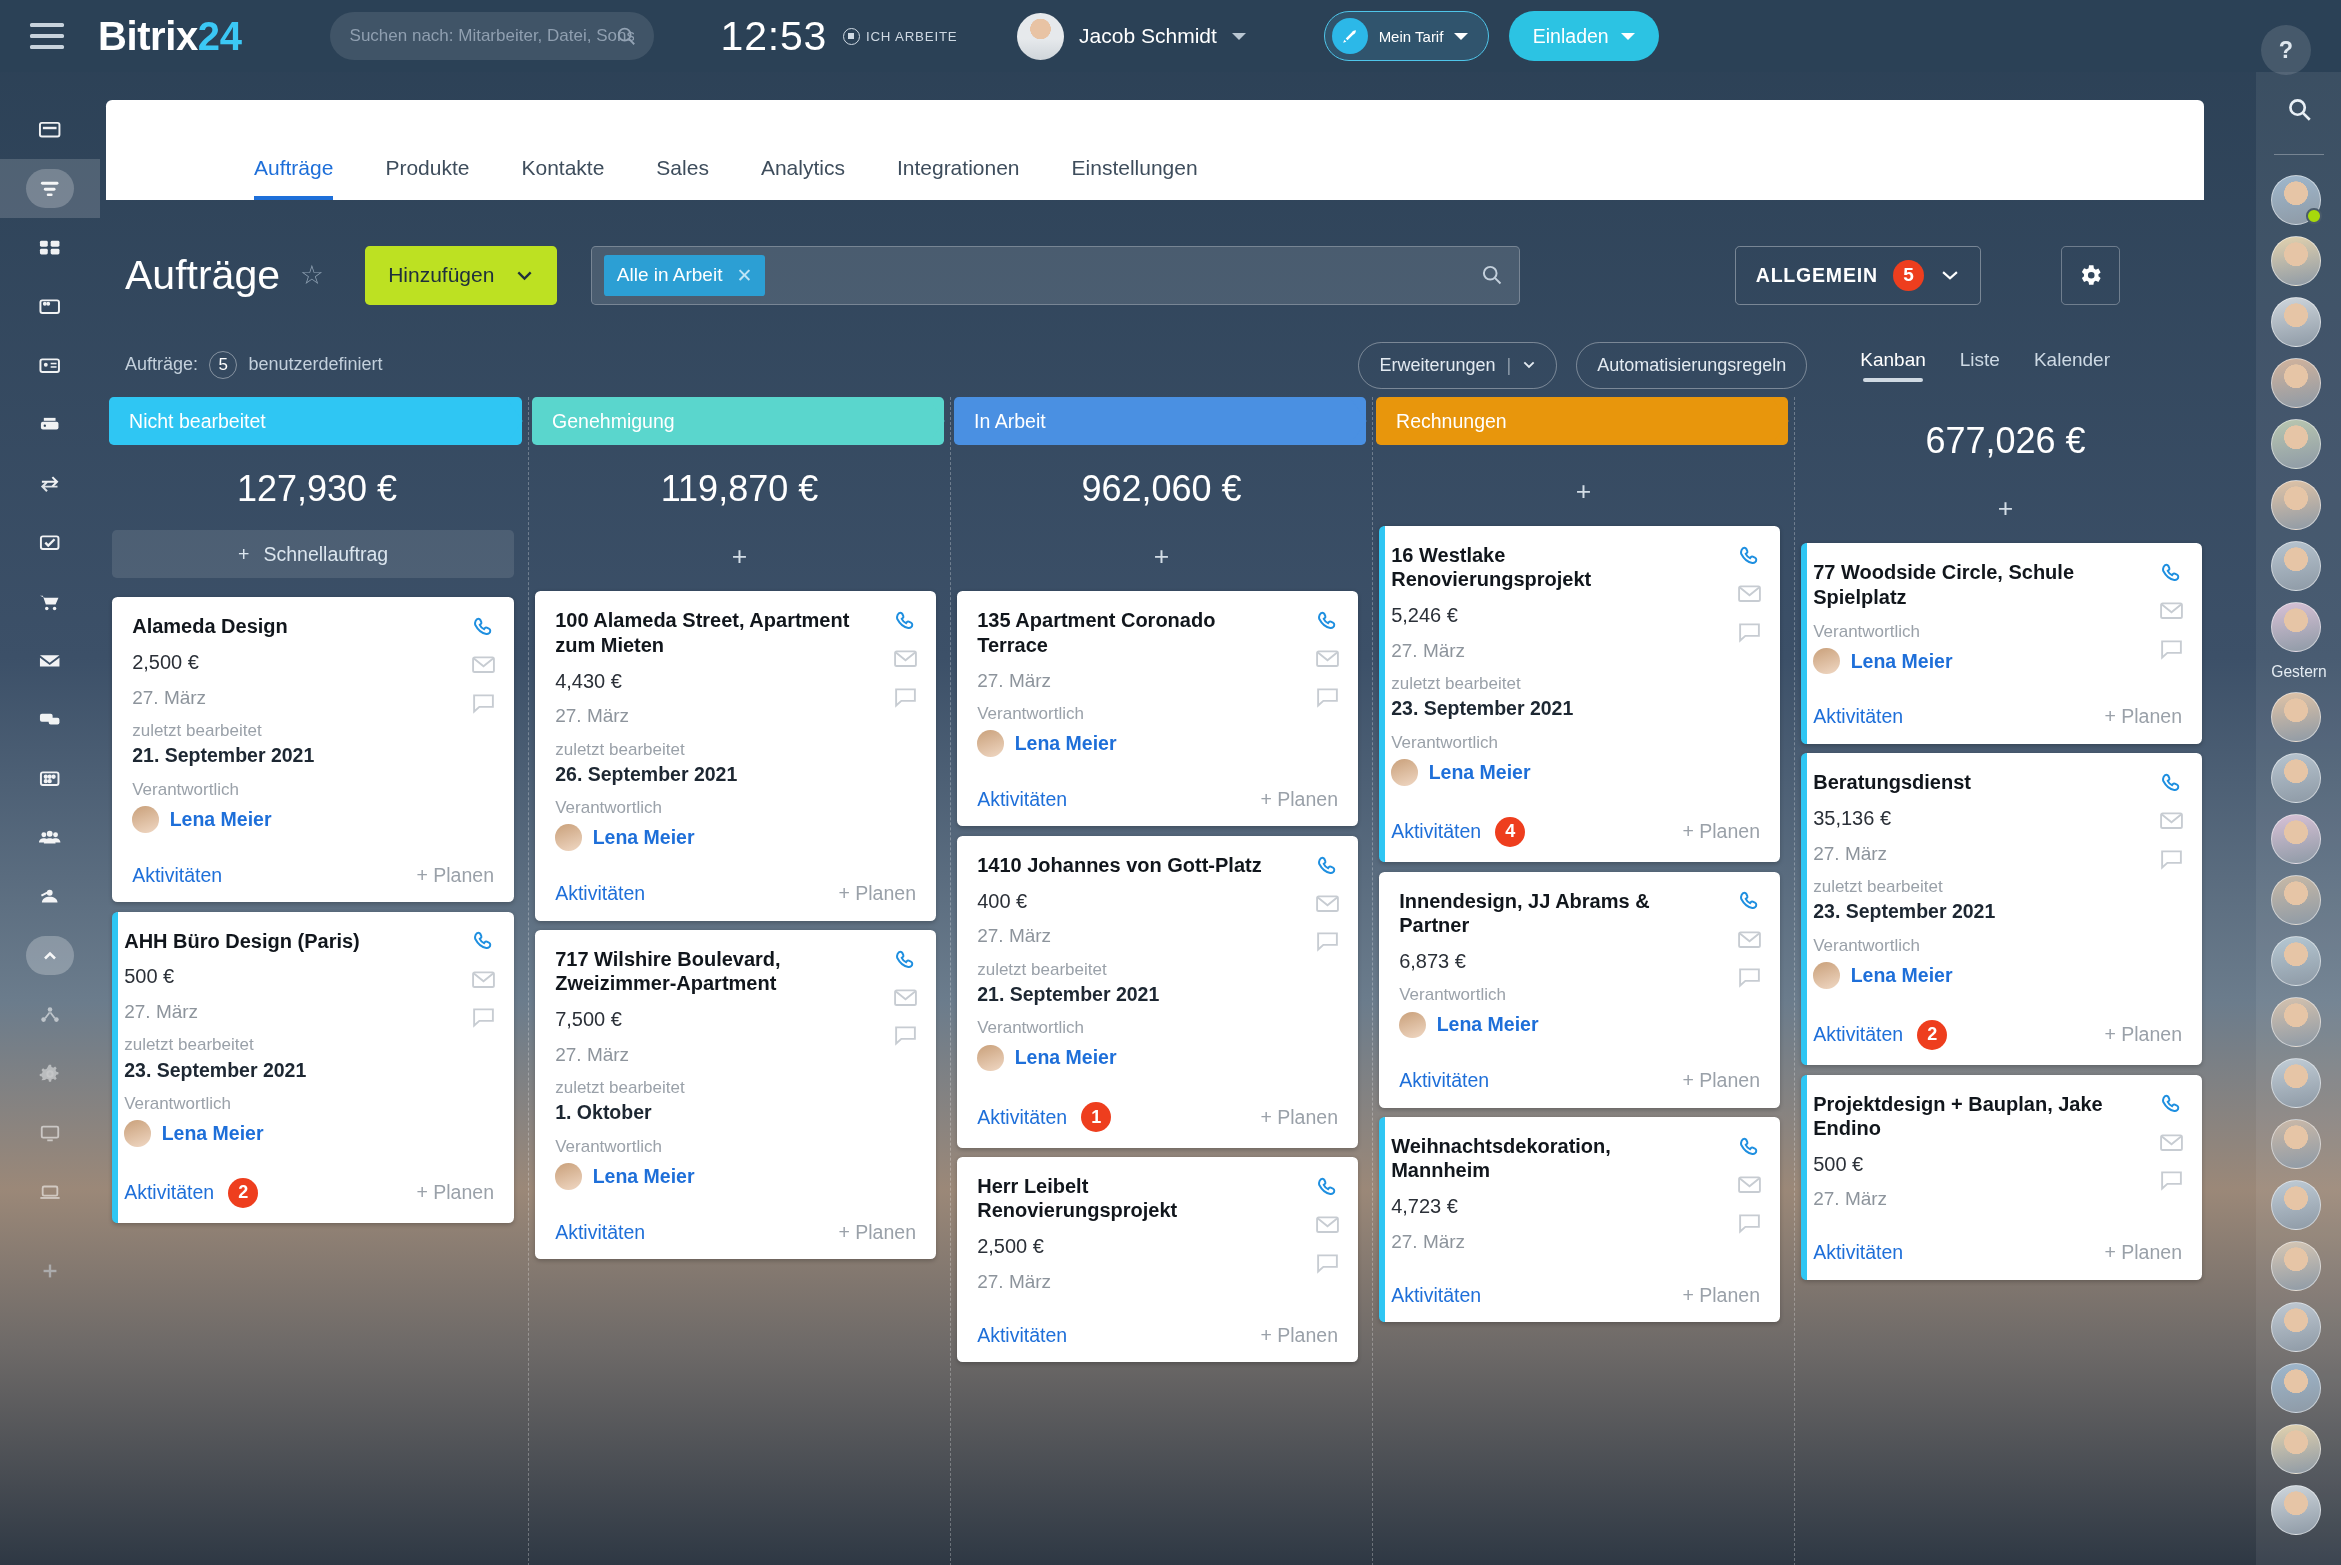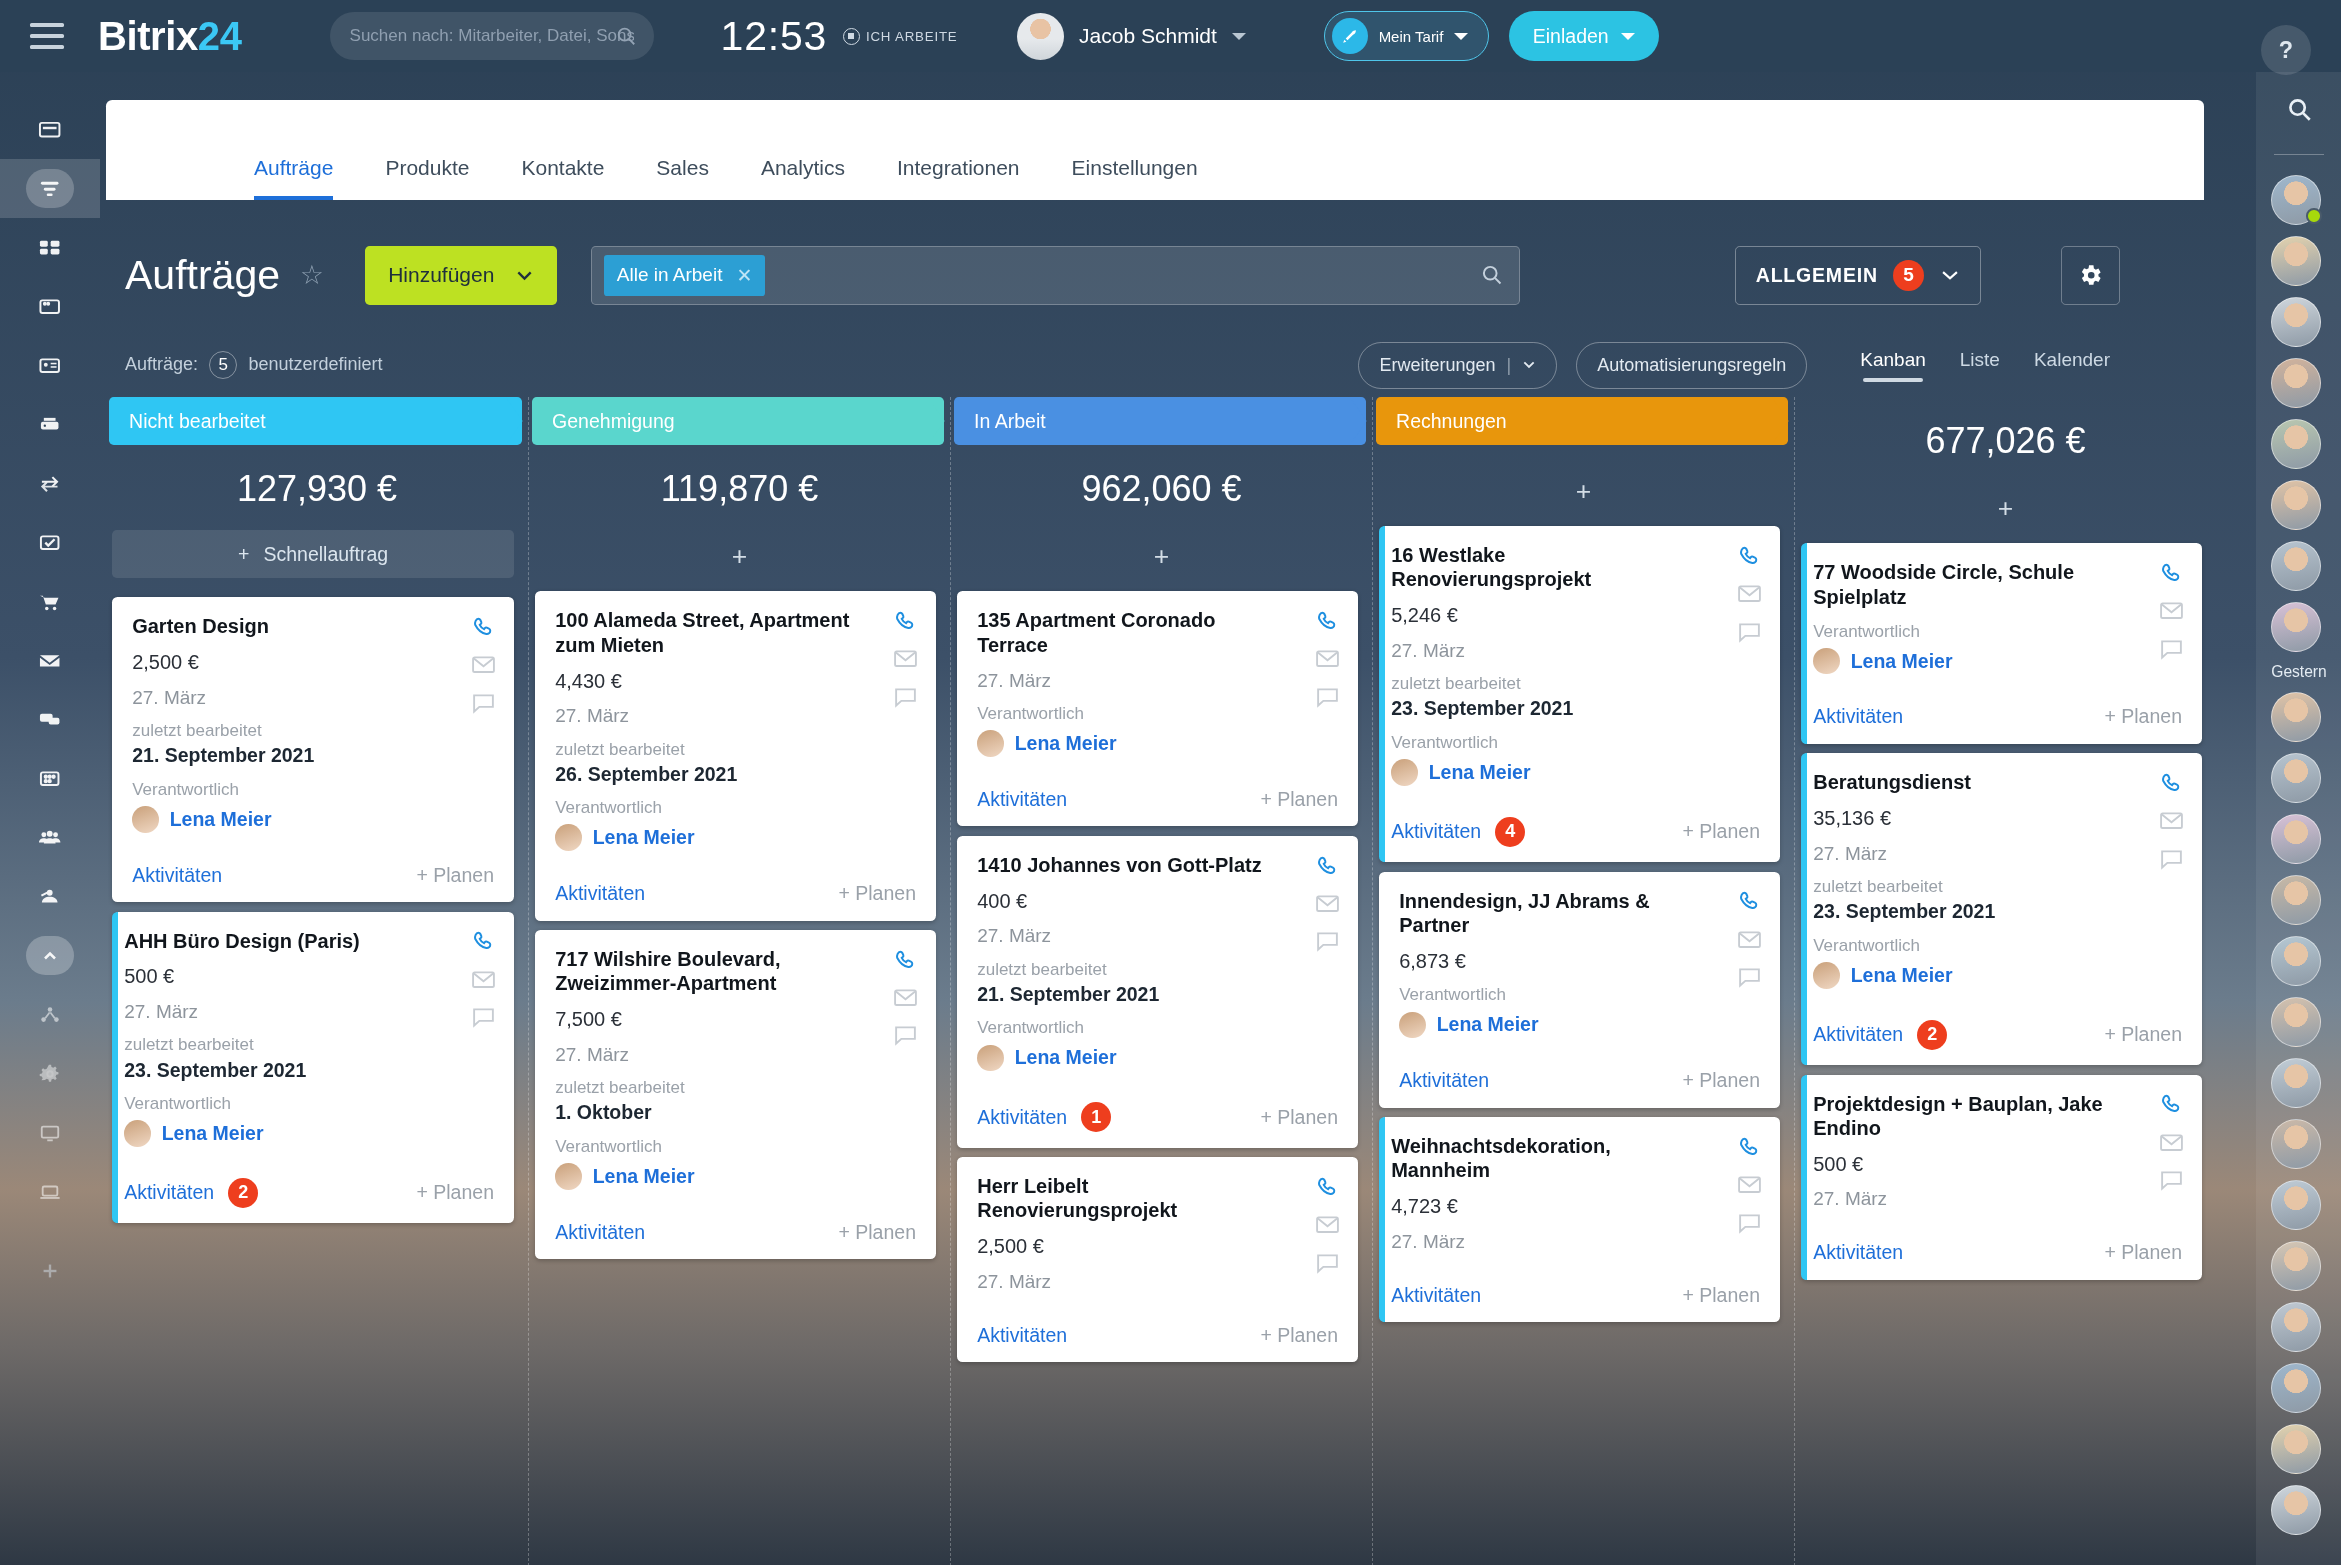--- a/index.html
+++ b/index.html
@@ -482,21 +482,21 @@
       <div class="colhead" style="background: rgb(47, 198, 243);">
         <span>Nicht bearbeitet</span>
       </div>
       <div class="coltotal">127,930 €</div>
       <div class="quickbtn">
         <span>+</span>
         <span>Schnellauftrag</span>
       </div>
       <div class="cards">
         <div class="card">
-          <div class="ctitle">Garten Design</div>
+          <div class="ctitle">Alameda Design</div>
           <div class="cmoney">2,500 €</div>
           <div class="cdate">27. März</div>
           <div class="clbl">zuletzt bearbeitet</div>
           <div class="cbold">21. September 2021</div>
           <div class="clbl">Verantwortlich</div>
           <div class="person">
             <span class="pav"></span>
             <span class="pname">Lena Meier</span>
           </div>
           <div class="cfoot">

